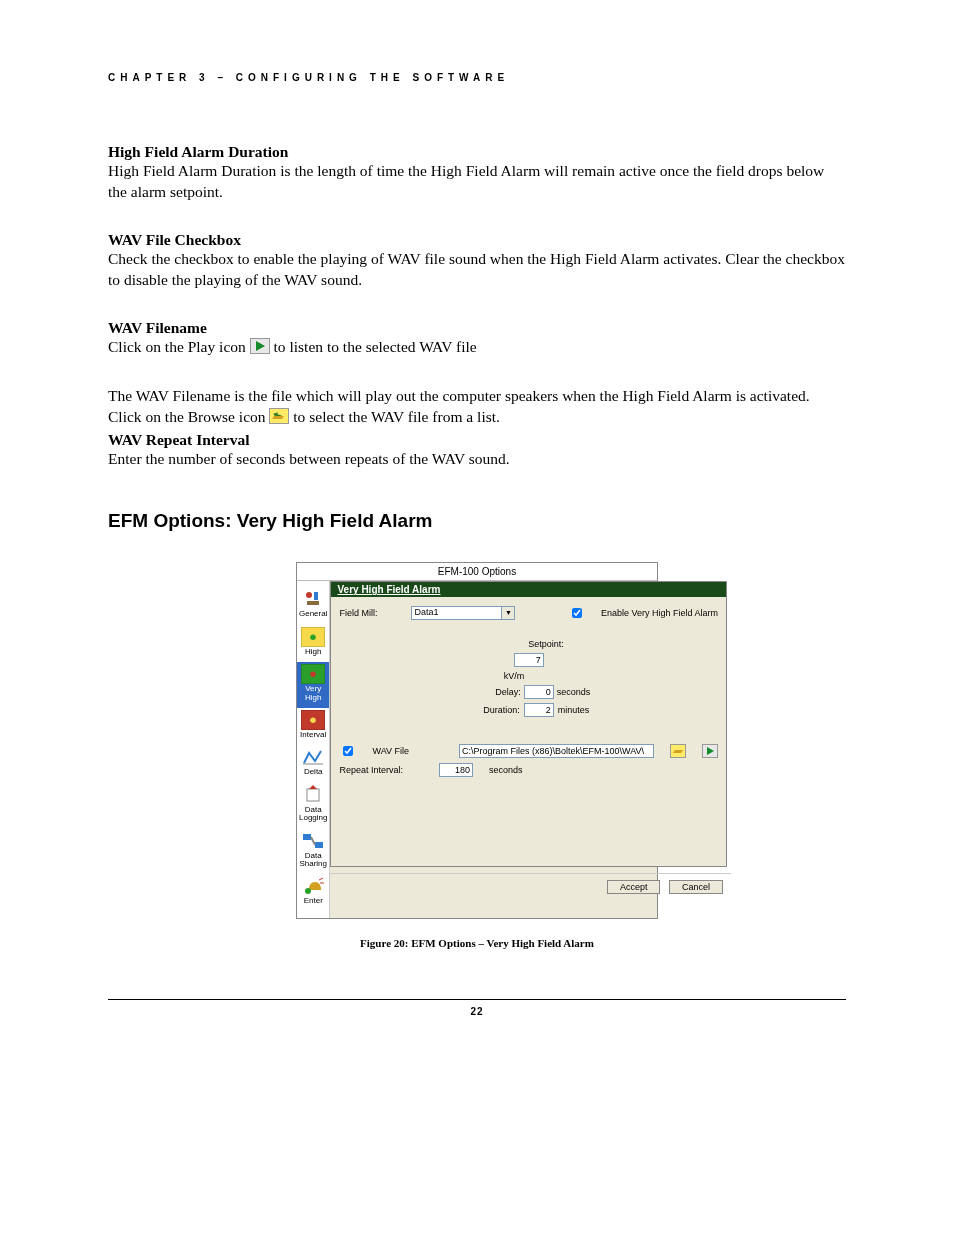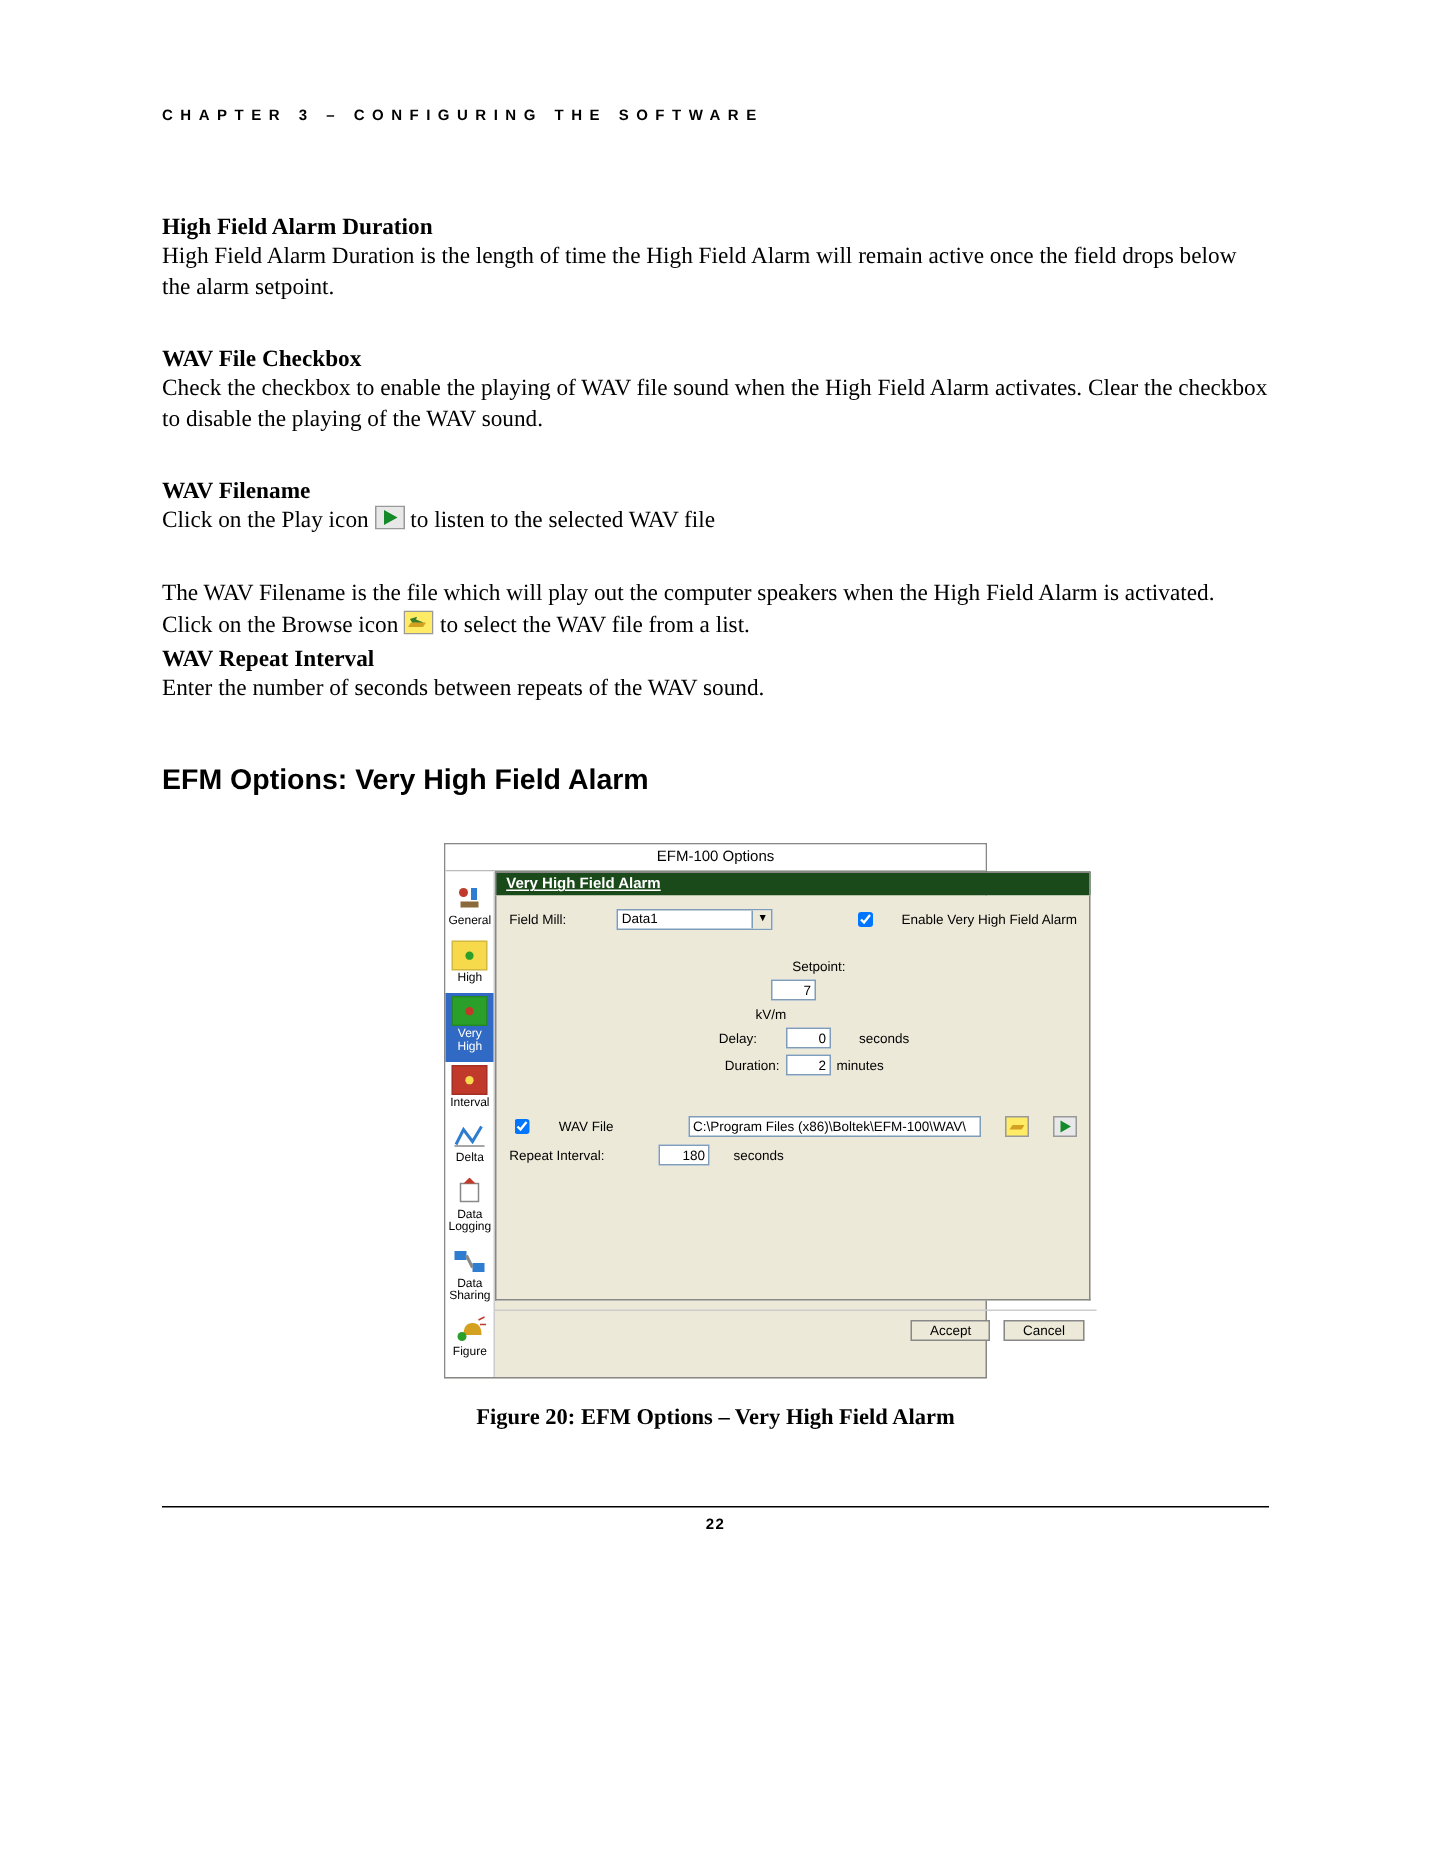--- a/index.html
+++ b/index.html
@@ -151,21 +151,21 @@
     font-family: Tahoma, Arial, sans-serif;
     font-size: 9px;
     padding: 1px 12px;
     background:#ece9d8;
     border:1px solid #888;
     margin-left:6px;
   }
   .figure-caption {
     text-align: center;
     font-weight: bold;
-    font-size: 15px;
+    font-size: 11px;
     margin: 10px 0 50px 0;
   }
   .footer-hr {
     border: none;
     border-top: 1px solid #000;
     margin: 0;
   }
   .page-num {
     text-align: center;
     font-family: Arial, sans-serif;
@@ -274,21 +274,21 @@
             </svg>
           <span>Data Sharing</span>
         </div>
         <div class="nav-item">
           <svg class="nav-icon" viewBox="0 0 24 20">
               <path d="M8 14 Q8 6 14 6 Q20 6 20 14 Z" fill="#d4a020"></path>
               <circle cx="7" cy="15" r="3" fill="#2aa02a"></circle>
               <line x1="18" y1="4" x2="22" y2="2" stroke="#c0392b"></line>
               <line x1="19" y1="7" x2="23" y2="7" stroke="#c0392b"></line>
             </svg>
-          <span>Figure</span>
+          <span>Enter</span>
         </div>
       </div>
 
       <div class="main-col">
         <div class="panel-title">Very High Field Alarm</div>
         <div class="panel-inner">
 
           <div class="row">
             <span class="lbl">Field Mill:</span>
             <span style="width:2px;"></span>
@@ -301,21 +301,21 @@
             <span class="lbl">Enable Very High Field Alarm</span>
           </div>
 
           <div style="height:14px;"></div>
 
           <div class="row" style="justify-content:space-between; gap:4px;flex-direction:column;">
             <span style="width:70px; text-align:right;" class="lbl">Setpoint:</span>
             <input class="text-box num-box" value="7" style="">
             <span class="lbl" style="width:50px;">kV/m</span>
           </div>
-          <div class="row" style="justify-content:center; gap:19px;">
+          <div class="row" style="justify-content:center; gap:3px;">
             <span style="width:70px; text-align:right;" class="lbl">Delay:</span>
             <input class="text-box num-box" value="0" style="">
             <span class="lbl" style="width:50px;">seconds</span>
           </div>
           <div class="row" style="justify-content:center; gap:4px;">
             <span style="width:70px; text-align:right;" class="lbl">Duration:</span>
             <input class="text-box num-box" value="2" style="">
             <span class="lbl" style="width:50px;">minutes</span>
           </div>
 

